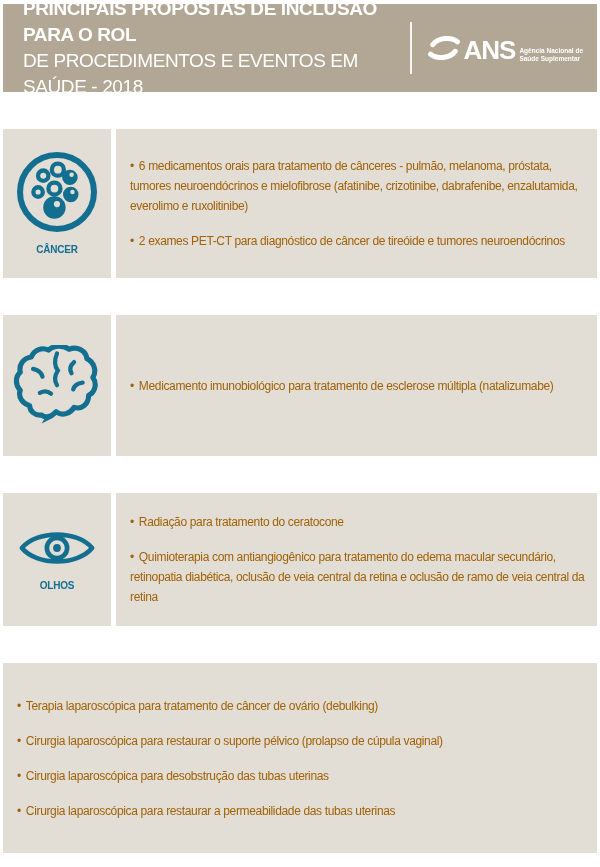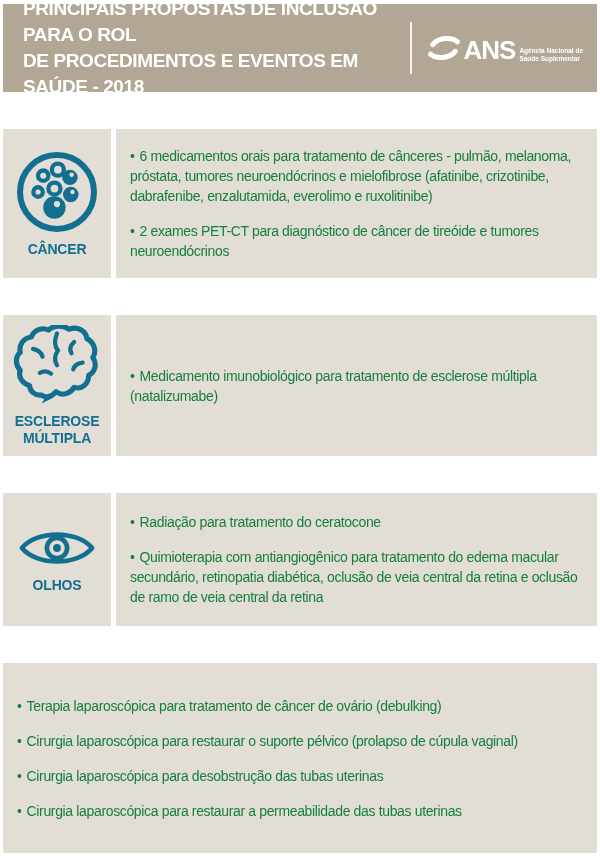--- a/index.html
+++ b/index.html
@@ -32,21 +32,21 @@
   .title-line1 {
     color: #ffffff;
     font-size: 19px;
     font-weight: bold;
     letter-spacing: -0.4px;
     line-height: 26px;
   }
   .title-line2 {
     color: #ffffff;
     font-size: 19px;
-    font-weight: bold;
+    font-weight: normal;
     letter-spacing: -0.4px;
     line-height: 26px;
   }
   .header-divider {
     width: 2px;
     height: 52px;
     background: #ffffff;
     opacity: .9;
     margin: 0 14px 0 6px;
     flex: 0 0 auto;
@@ -90,33 +90,33 @@
   .text-col {
     flex: 1 1 auto;
     background: #e2ddd5;
     display: flex;
     flex-direction: column;
     justify-content: center;
     padding: 8px 6px 8px 14px;
     gap: 15px;
   }
   .bullet {
-    color: #15803d;
-    font-size: 14px;
+    color: #a16207;
+    font-size: 12px;
     line-height: 20px;
     letter-spacing: -0.35px;
   }
   .bullet .glyph { margin-right: 5px; }
   .icon-label {
     margin-top: 6px;
     color: #136f90;
-    font-size: 14px;
+    font-size: 10px;
     font-weight: bold;
     letter-spacing: -0.2px;
-    text-align: center;
+    text-align: right;
     line-height: 17px;
     max-width: 92px;
   }
   .icon-svg { display: block; }
   .r1 { height: 149px; }
   .r2 { height: 141px; }
   .r3 { height: 133px; }
   .r4 { height: 190px; }
   .r5 { height: 123px; }
   
@@ -178,21 +178,20 @@
     <div class="icon-col">
       <svg class="icon-svg" width="90" height="82" viewBox="0 0 104 96">
         <path d="M34,82 C26,83 20,77 20,71 C12,69 6,61 9,53 C3,47 3,37 9,32 C7,23 13,15 22,14 C25,6 35,2 42,6 C48,0 60,0 66,5 C76,1 86,7 87,16 C95,20 99,30 94,38 C99,45 97,55 89,59 C89,69 81,76 72,73 C68,80 58,84 51,78 C46,84 38,86 34,82 Z" stroke="#136f90" stroke-width="6" fill="none" stroke-linejoin="round"></path>
         <path d="M52,10 q-5,12 1,20 q-6,9 -1,17" stroke="#136f90" stroke-width="5" fill="none" stroke-linecap="round"></path>
         <path d="M24,28 q9,2 11,9" stroke="#136f90" stroke-width="5" fill="none" stroke-linecap="round"></path>
         <path d="M72,20 q-7,6 -3,13" stroke="#136f90" stroke-width="5" fill="none" stroke-linecap="round"></path>
         <path d="M82,44 q-9,1 -11,8" stroke="#136f90" stroke-width="5" fill="none" stroke-linecap="round"></path>
         <path d="M32,56 q7,-4 13,1" stroke="#136f90" stroke-width="5" fill="none" stroke-linecap="round"></path>
         <path d="M40,82 L34,92 L48,85 Z" fill="#136f90"></path>
       </svg>
-      <div class="icon-label">ESCLEROSE MÚLTIPLA</div>
     </div>
     <div class="text-col">
       <p class="bullet"><span class="glyph">•</span><span>Medicamento imunobiológico para tratamento de esclerose múltipla (natalizumabe)</span></p>
     </div>
   </div>
 
   <div class="row r3">
     <div class="icon-col">
       <svg class="icon-svg" width="78" height="46" viewBox="0 0 100 58">
         <path d="M5,29 C24,6 76,6 95,29 C76,52 24,52 5,29 Z" stroke="#136f90" stroke-width="6" fill="none" stroke-linejoin="round"></path>

